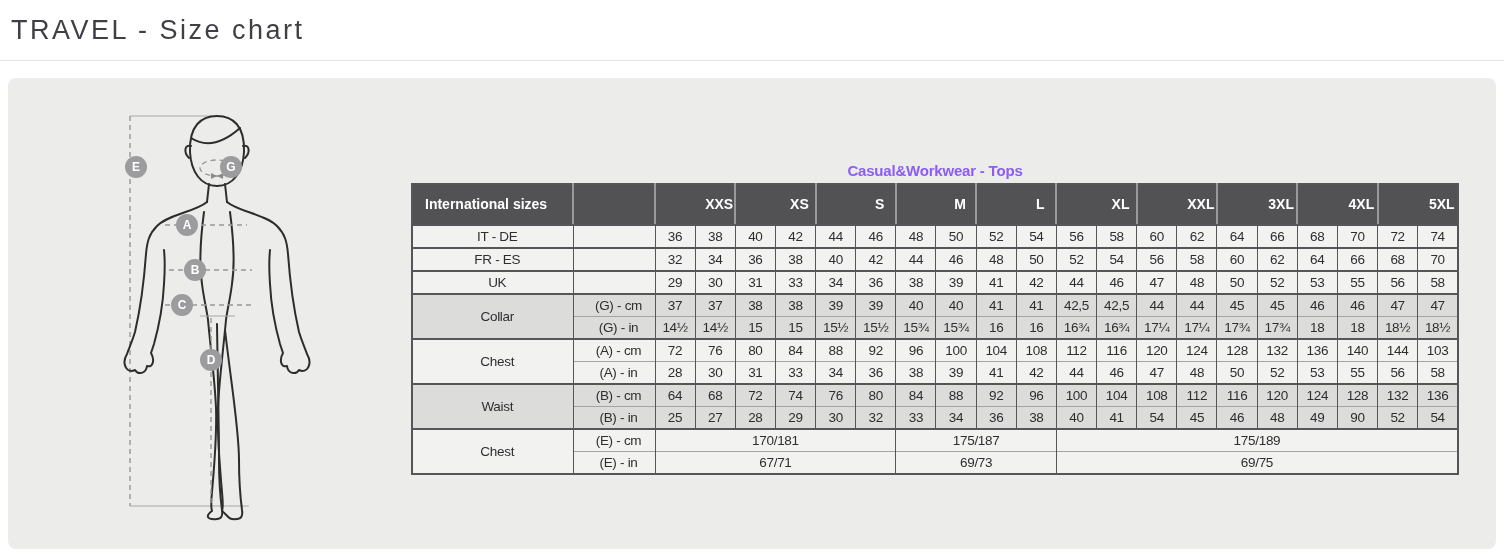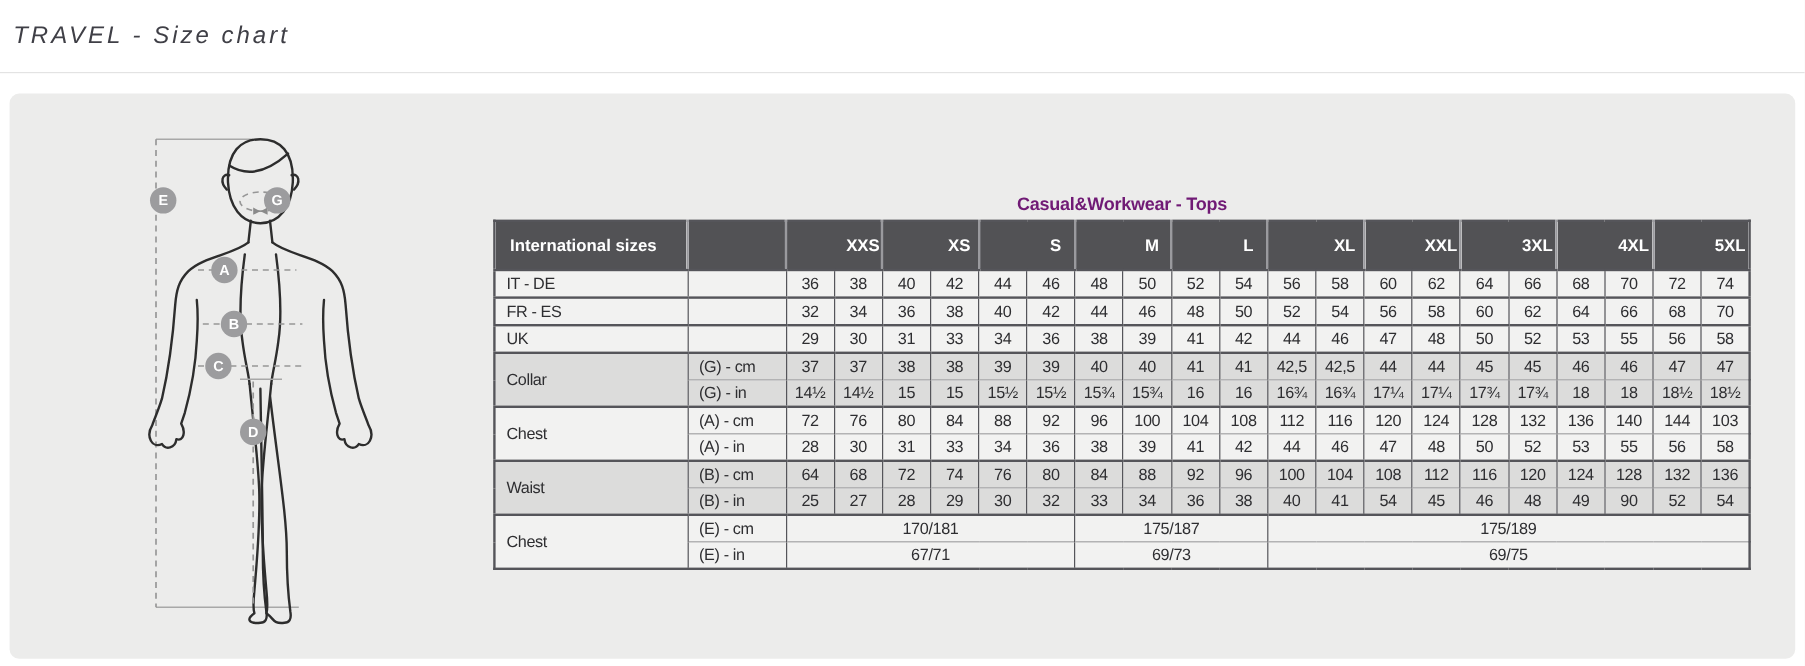--- a/index.html
+++ b/index.html
@@ -6,41 +6,40 @@
   body{
     width:1504px;height:555px;overflow:hidden;position:relative;
     background:#ffffff;font-family:"Liberation Sans",sans-serif;
   }
   
   .topbar{
     height:61px;border-bottom:1px solid #e3e3e3;
     display:flex;align-items:center;padding:0 11px;box-sizing:border-box;
   }
   .page-title{
-    margin:0;font-size:20px;font-weight:300;letter-spacing:2.5px;
+    margin:0;font-size:27px;font-weight:300;letter-spacing:2.5px;
     color:var(--title_text,#3f3f46);
-    font-style:italic;
   }
   
   .panel{
     position:absolute;left:8px;top:78px;width:1488px;height:471px;
     background:var(--panel_bg,#ececeb);border-radius:8px;
   }
   
   .figure-svg{position:absolute;left:99px;top:12px;}
   .body-line{fill:none;stroke:#2d2d2d;stroke-width:2;stroke-linecap:round;stroke-linejoin:round;}
   .dash-line{fill:none;stroke:#979797;stroke-width:1.4;stroke-dasharray:5 4;}
   .tick-line{fill:none;stroke:#a8a8a8;stroke-width:1.2;}
   .badge-circle{fill:var(--badge,#9c9c9e);}
   .badge-letter{fill:#ffffff;font-size:12px;font-weight:bold;text-anchor:middle;font-family:"Liberation Sans",sans-serif;}
   
   .chart-wrap{position:absolute;left:403px;top:84px;width:1048px;}
   .chart-title{
     text-align:center;font-size:15px;font-weight:700;
-    color:#701a75;margin:0 0 4px 0;letter-spacing:-0.2px;
+    color:#8b5cf6;margin:0 0 4px 0;letter-spacing:-0.2px;
   }
   table.size-table{
     border-collapse:collapse;table-layout:fixed;width:1048px;
     border:2px solid var(--border_dark,#55555a);
     background:var(--row_light,#f2f2f1);
   }
   .size-table th,.size-table td{
     padding:0;height:21px;line-height:21px;font-size:13.5px;font-weight:400;
     color:var(--cell_text,#2e2e31);text-align:center;letter-spacing:-0.3px;
     border-left:1px solid var(--border_dark,#55555a);
@@ -51,21 +50,21 @@
     height:39px;line-height:39px;font-size:14px;font-weight:700;letter-spacing:0;
     border-left:2px solid #9a9a9e;border-bottom:2px solid var(--border_dark,#55555a);padding-left:48px;
   }
   .size-table thead th.corner{text-align:left;padding-left:12px;border-left:none;}
   .size-table tbody td,.size-table tbody th{border-top:1px solid var(--border_light,#a3a3a5);}
   .size-table tbody tr.group-start td,.size-table tbody tr.group-start th{
     border-top:2px solid var(--border_dark,#55555a);
   }
   .size-table tbody tr.light td,.size-table tbody tr.light th{background:var(--row_light,#f2f2f1);}
   .size-table tbody tr.dark td,.size-table tbody tr.dark th{background:var(--row_shaded,#dcdcdb);}
-  .size-table tbody th.lbl,.size-table tbody td.sub{text-align:left;padding-left:9px;}
+  .size-table tbody th.lbl,.size-table tbody td.sub{text-align:center;padding-left:9px;}
 </style>
 </head>
 <body>
 
 <header class="topbar">
   <h1 class="page-title">TRAVEL - Size chart</h1>
 </header>
 
 <main class="panel">
 

